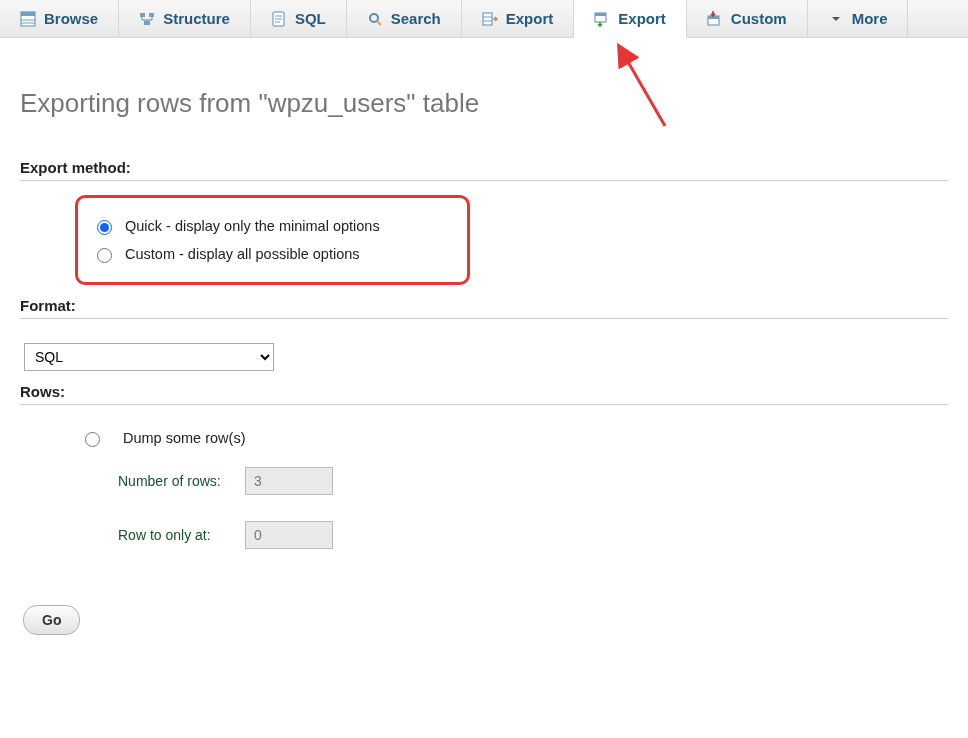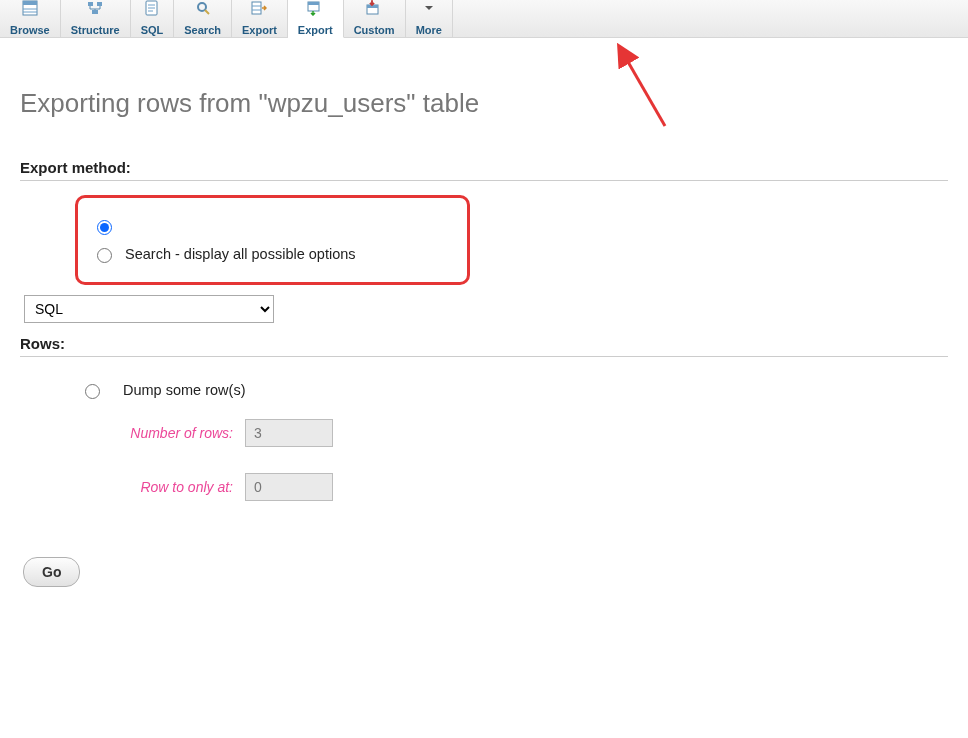--- a/index.html
+++ b/index.html
@@ -17,27 +17,26 @@
     display: flex;
     background: linear-gradient(to bottom, #f8f8f8, #e8e8e8);
     border-bottom: 1px solid #d6d6d6;
     height: 38px;
     align-items: stretch;
   }
   .tab {
     display: flex;
     align-items: center;
     gap: 8px;
-    padding: 0 10px;
+    padding: 0 20px;
     border-right: 1px solid #d6d6d6;
     color: #235a81;
     font-weight: bold;
     cursor: pointer;
-    font-size: 11px;
-    flex-direction: column;
+    font-size: 15px;
   }
   .tab .icon-wrap {
     width: 16px; height: 16px;
     display: inline-flex; align-items: center; justify-content: center;
   }
   .tab.active {
     background: #fff;
     border-bottom: 1px solid #fff;
     margin-bottom: -1px;
   }
@@ -105,25 +104,24 @@
     margin-left: 38px;
     margin-top: 14px;
   }
   .sub-row {
     display: flex;
     align-items: center;
     gap: 12px;
     margin-bottom: 26px;
   }
   .sub-row label {
-    color: #ec4899;
+    color: #14532d;
     font-size: 14px;
     width: 115px;
-    text-align: right;
-    font-style: italic;
+    text-align: left;
   }
   .sub-row input[type=text] {
     width: 88px;
     height: 28px;
     background: #eaeaea;
     border: 1px solid #bdbdbd;
     color: #777;
     padding: 0 8px;
     font-size: 14px;
   }
@@ -258,28 +256,30 @@
     <line x1="70" y1="90" x2="25" y2="12" stroke="#e53535" stroke-width="3" marker-end="url(#ah)"></line>
   </svg>
 
   <h1 class="page-title">Exporting rows from "wpzu_users" table</h1>
 
   
   <div class="section-label">Export method:</div>
   <div class="highlight-box">
     <label class="radio-row">
       <input type="radio" name="method" checked="" style="">
+      <span>Quick - display only the minimal options</span>
     </label>
     <label class="radio-row">
       <input type="radio" name="method" style="">
-      <span>Search - display all possible options</span>
+      <span>Custom - display all possible options</span>
     </label>
   </div>
 
   
+  <div class="section-label">Format:</div>
   <select class="format-select">
     <option>SQL</option>
   </select>
 
   
   <div class="section-label">Rows:</div>
   <div class="rows-block">
     <label class="radio-row">
       <input type="radio" name="rows" style="">
       <span>Dump some row(s)</span>

